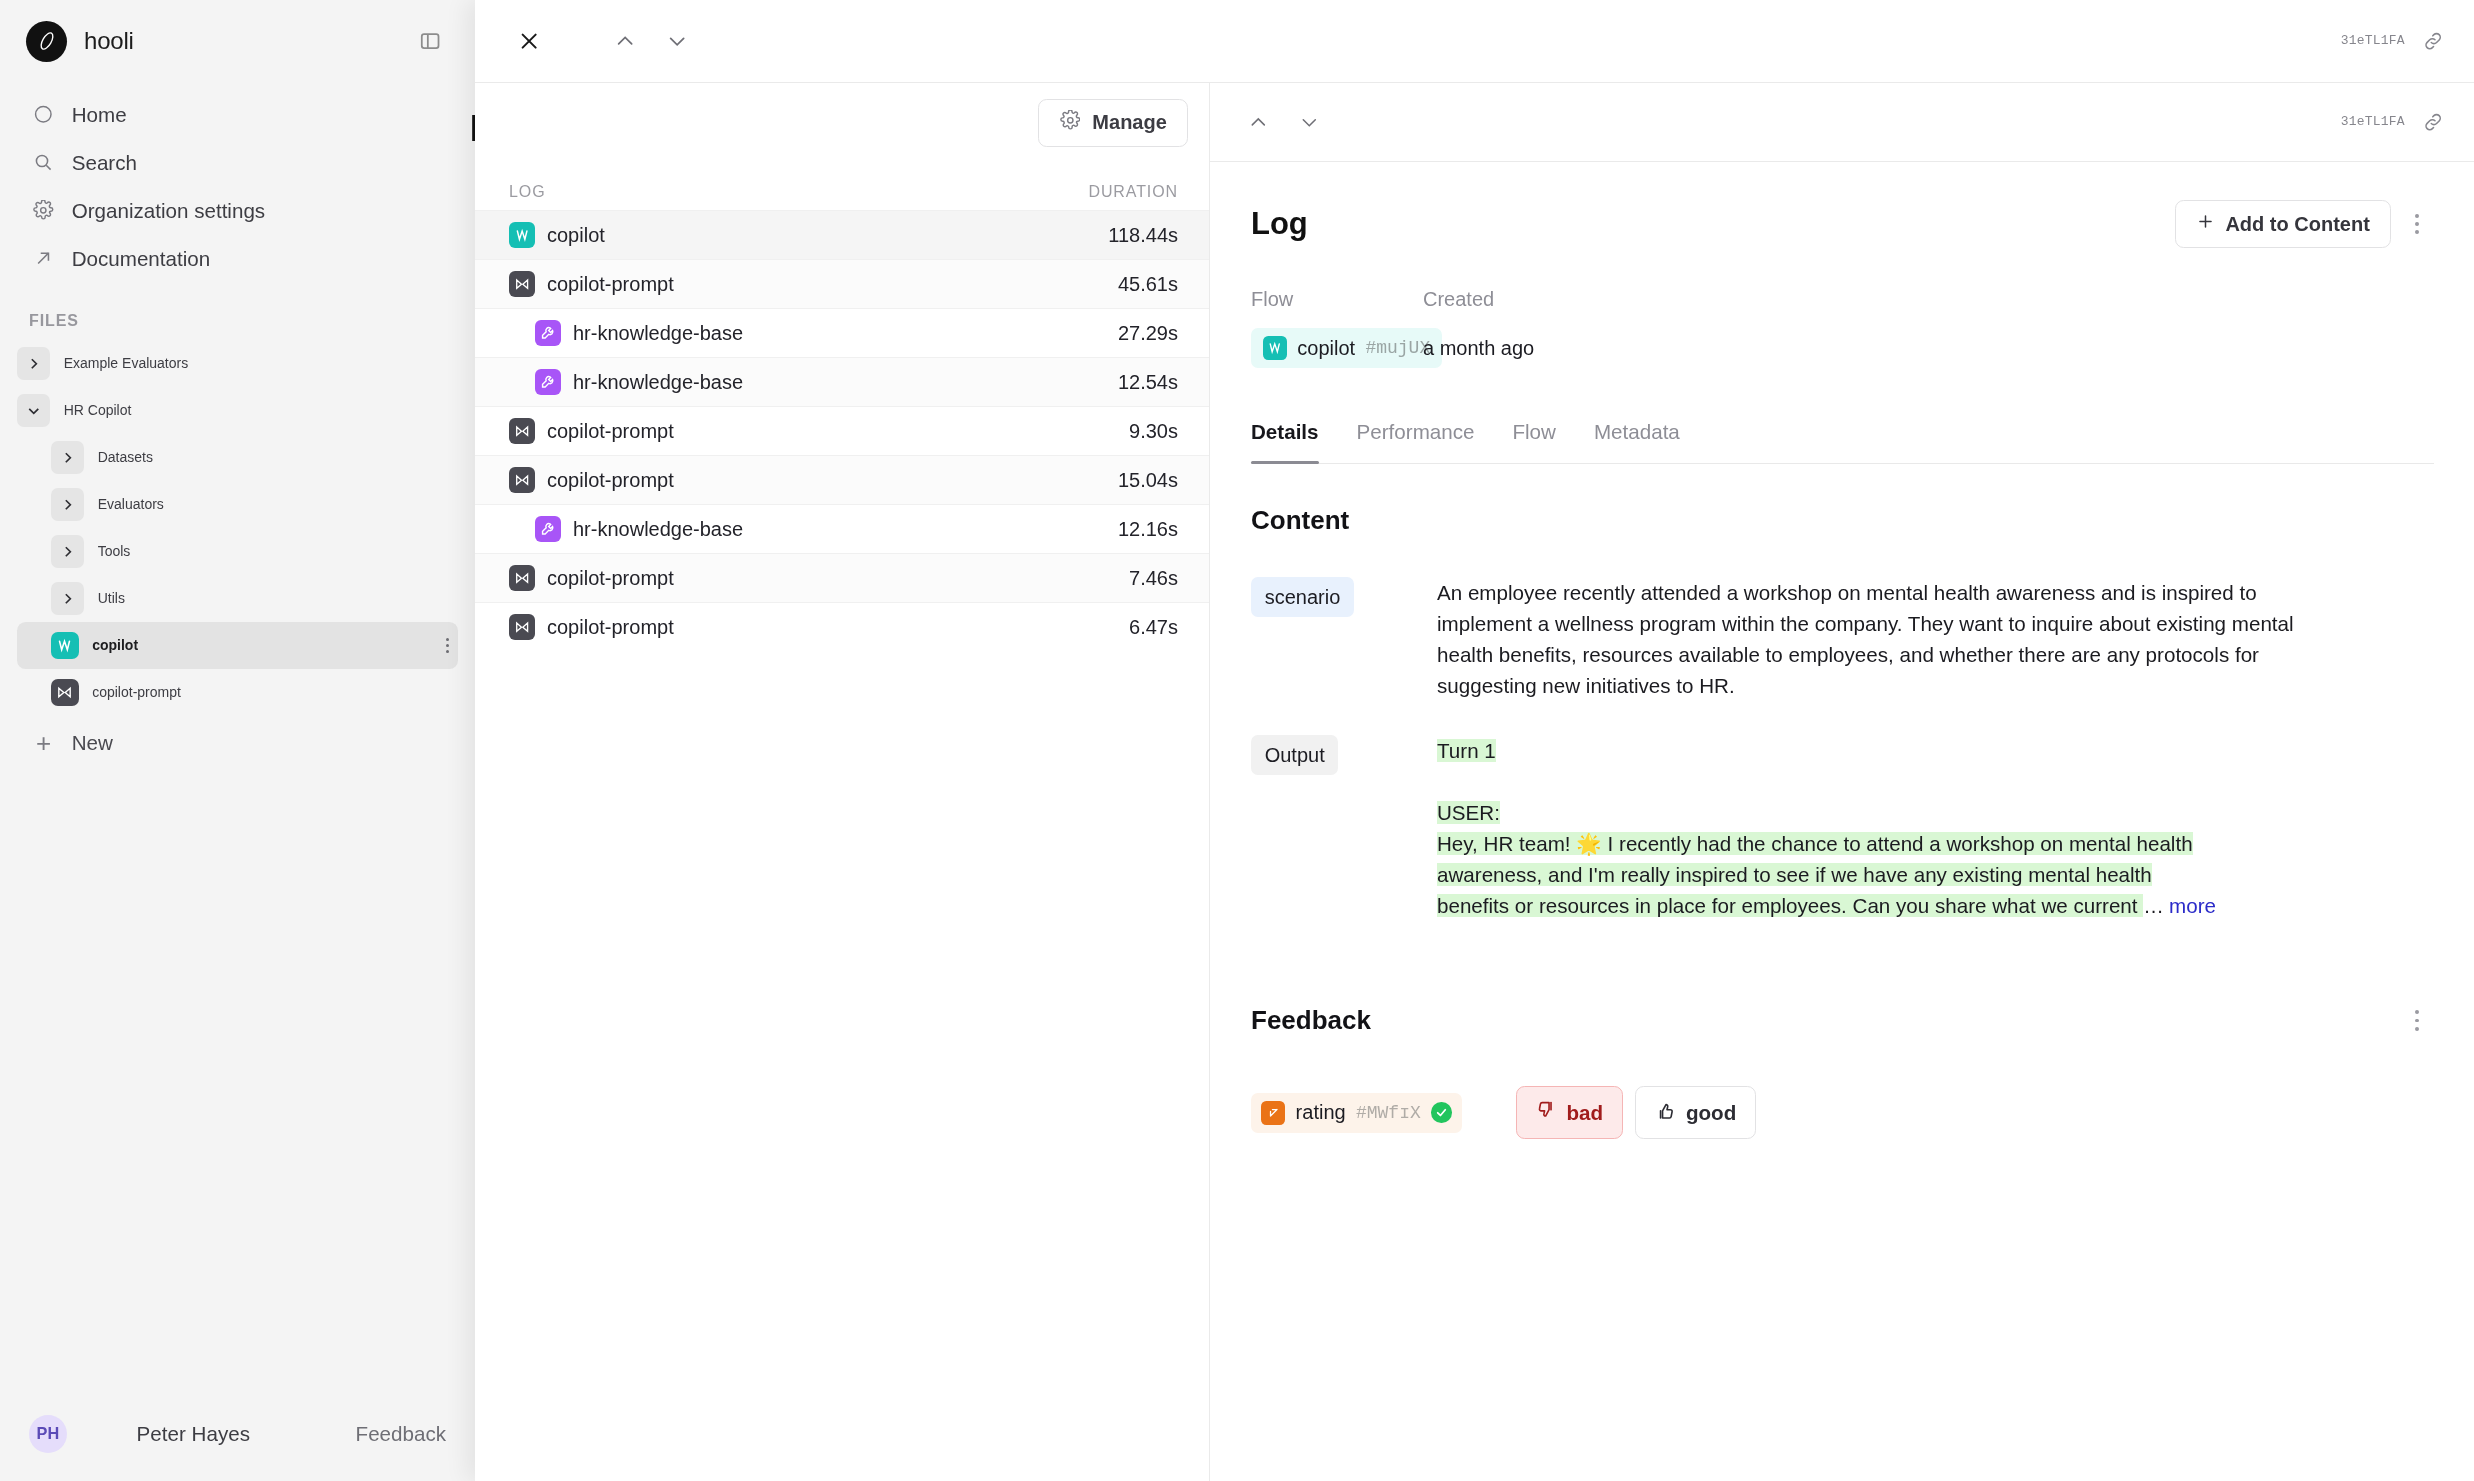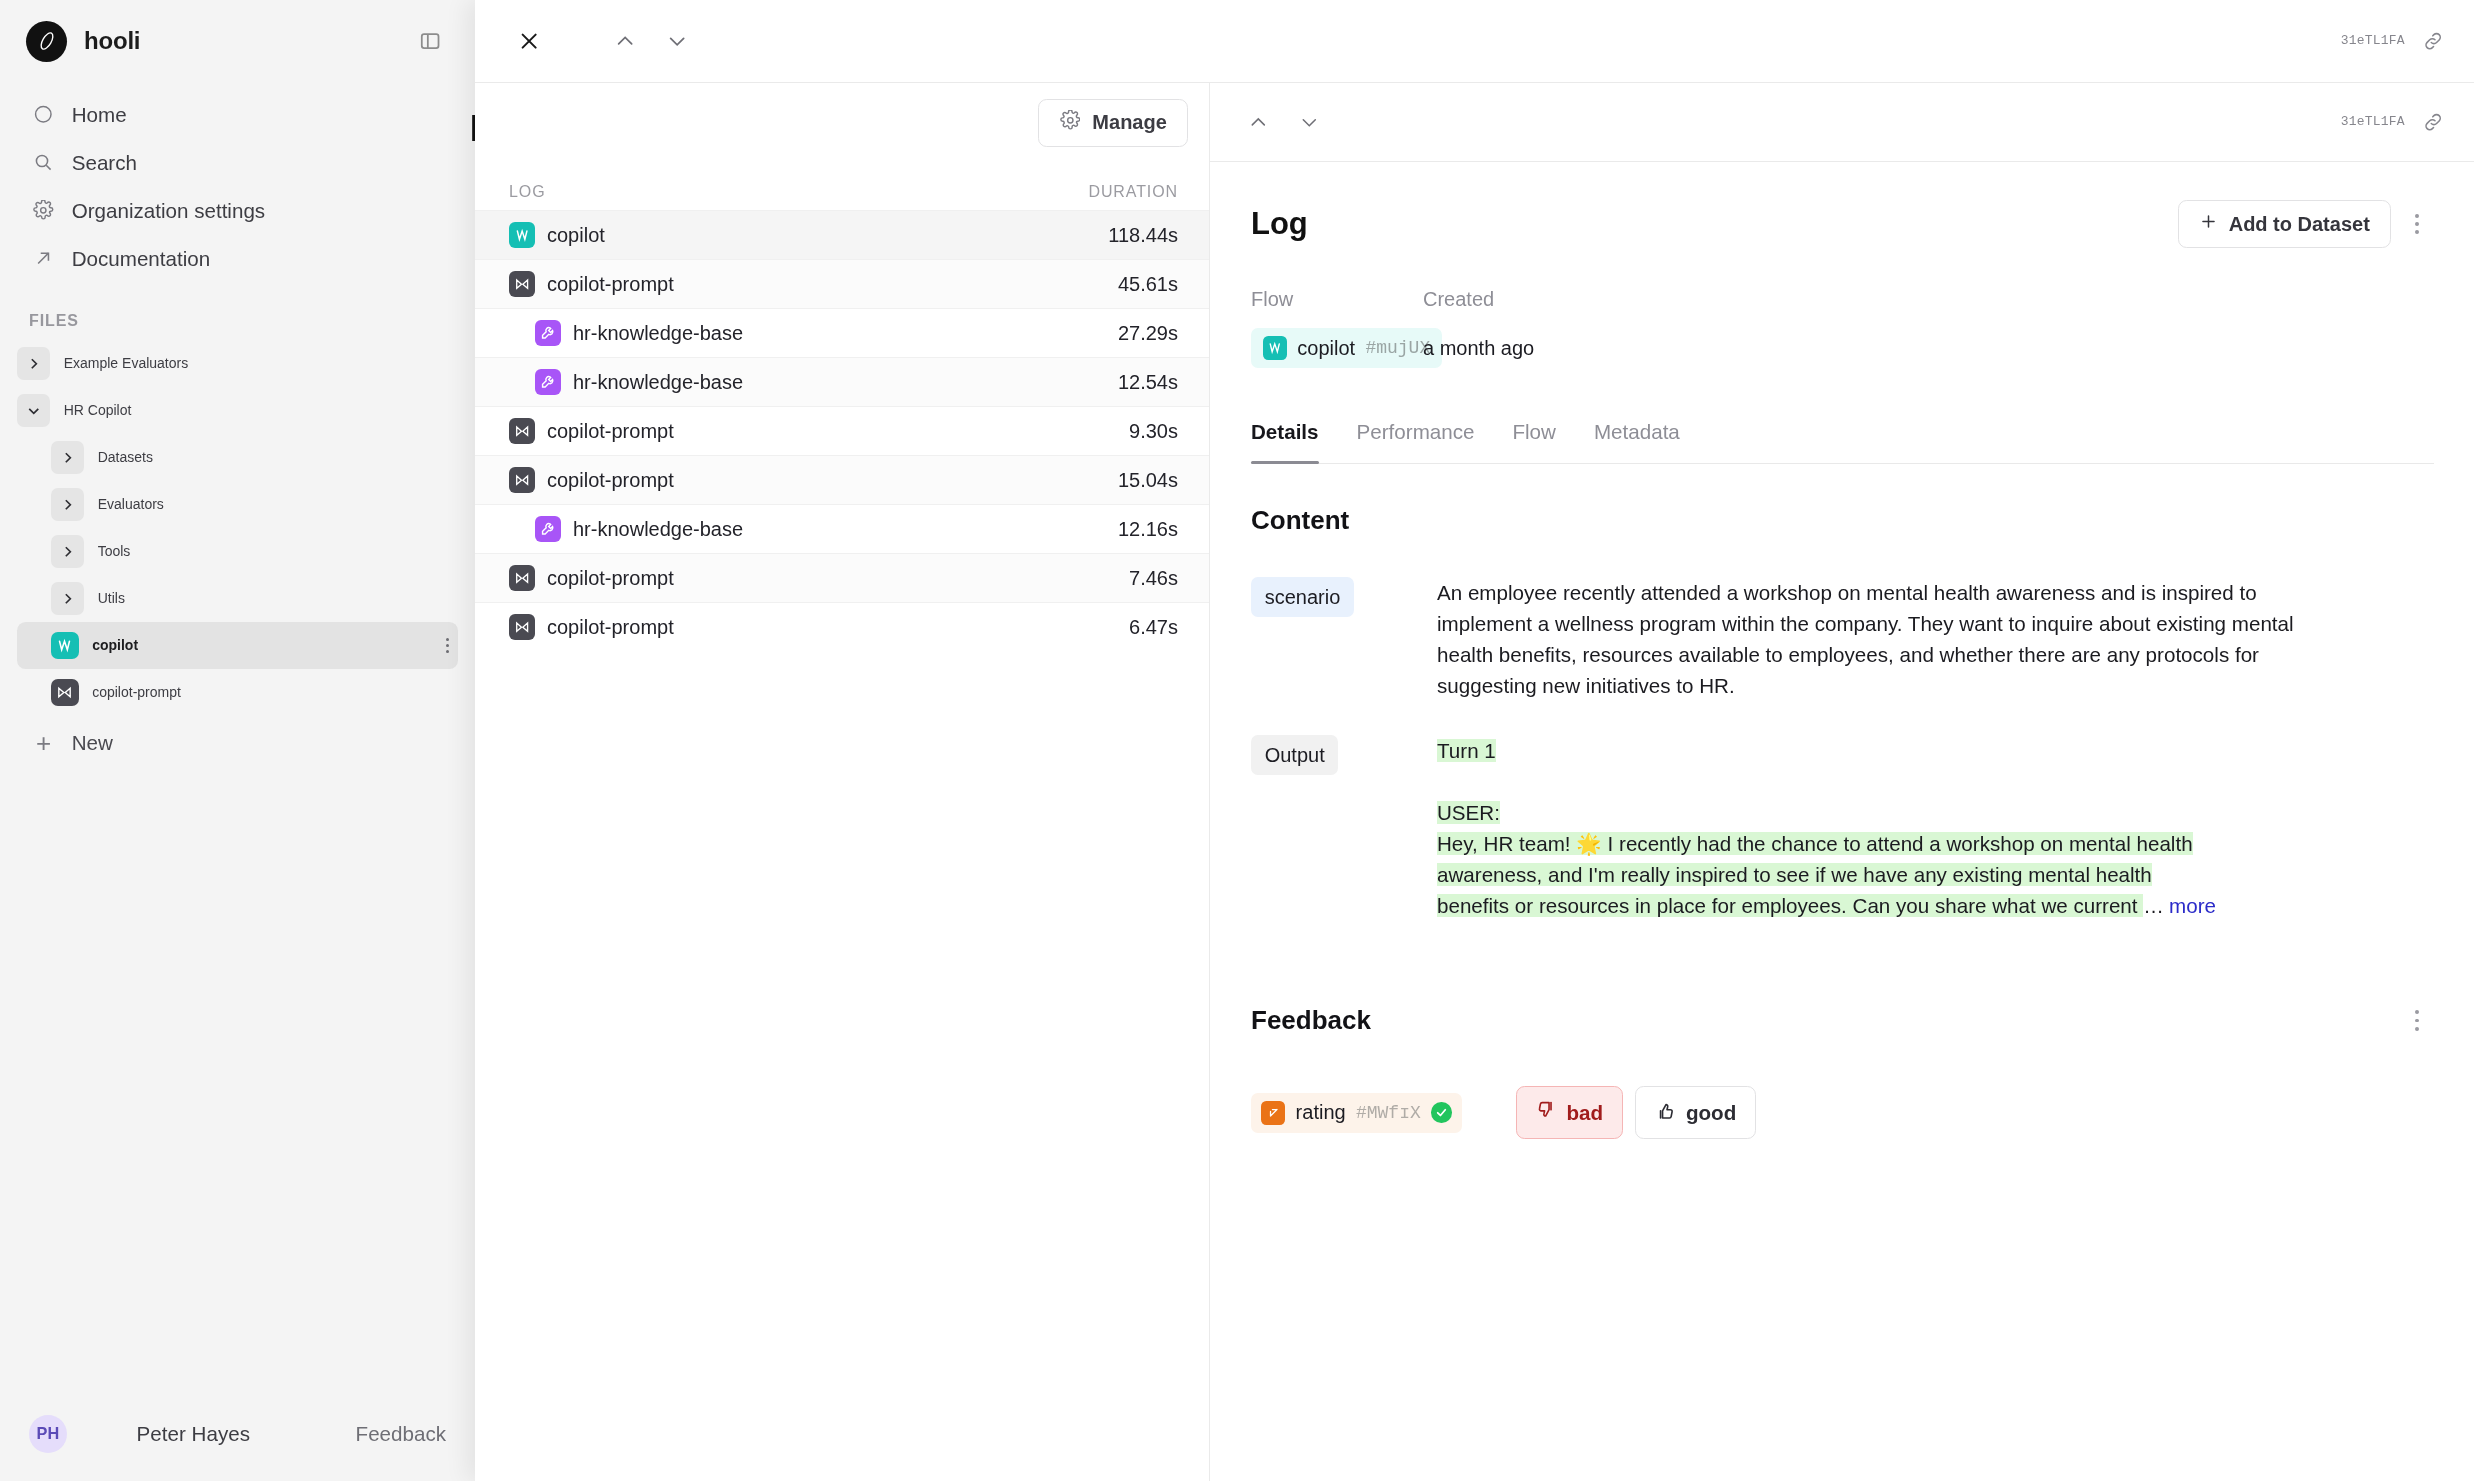--- a/index.html
+++ b/index.html
@@ -23,21 +23,21 @@
     display: flex; align-items: center;
     height: 82px; padding: 0 29px 0 26px;
   }
   .org-logo {
     width: 41px; height: 41px; border-radius: 50%;
     background: #111; flex: 0 0 auto;
     display: flex; align-items: center; justify-content: center;
   }
   .org-logo svg { display:block; }
   .org-name {
-    font-size: 24px; font-weight: 700; color: #1c1c1c;
+    font-size: 24px; font-weight: 400; color: #1c1c1c;
     margin-left: 17px; letter-spacing: -0.2px; text-align: right;
   }
   .sb-collapse {
     margin-left: auto; width: 31px; height: 31px;
     display: flex; align-items: center; justify-content: center;
     color: #8c8c8c;
   }
 
   .sb-nav { padding: 8.6px 17px 0 17px; }
   .nav-item {
@@ -666,21 +666,21 @@
           <div class="detail-titlerow">
             <div class="detail-title">Log</div>
             <div class="title-actions">
               <button class="add-dataset-btn">
                 <span>
                   <svg width="19" height="19" viewBox="0 0 24 24" fill="none" stroke="currentColor" stroke-width="1.9" stroke-linecap="round">
                       <line x1="12" y1="5" x2="12" y2="19"></line>
                       <line x1="5" y1="12" x2="19" y2="12"></line>
                     </svg>
                 </span>
-                <span>Add to Dataset</span>
+                <span>Add to Content</span>
               </button>
               <span class="kebab">
                   <i></i>
                   <i></i>
                   <i></i>
                 </span>
             </div>
           </div>
 
           <div class="meta-grid">

